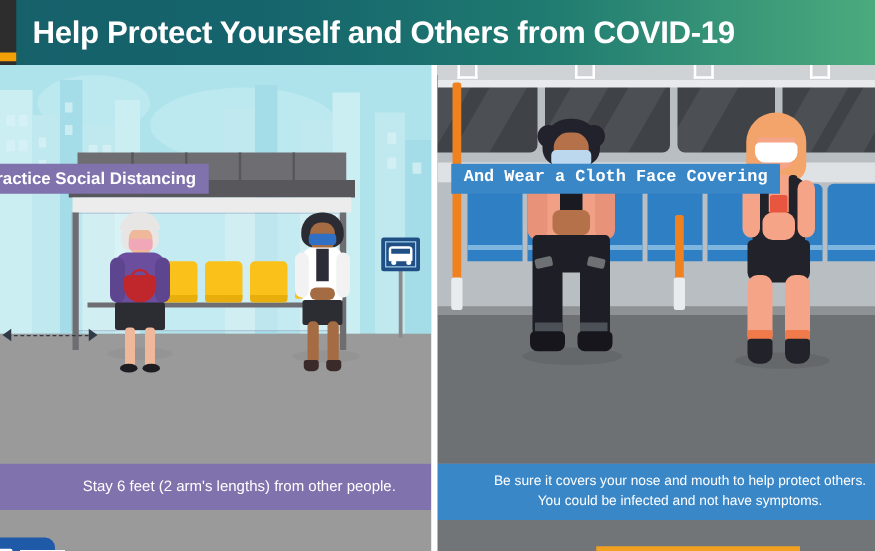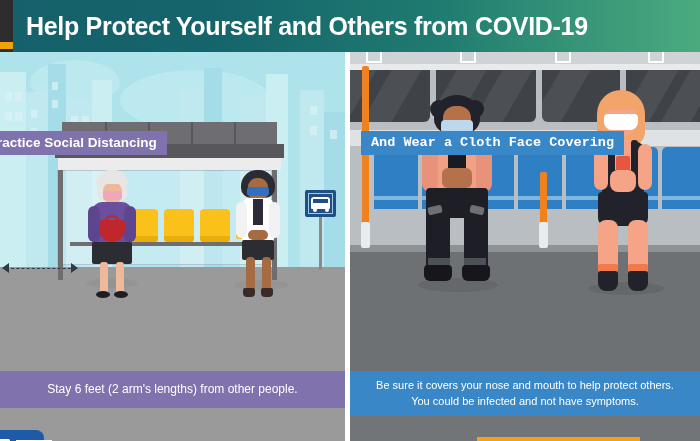--- a/index.html
+++ b/index.html
@@ -79,21 +79,21 @@
   .pole{position:absolute;width:7px;background:linear-gradient(180deg,#f0811f,#f0811f);border-radius:2px;}
   .pole-base{position:absolute;width:9px;height:26px;background:#e9ecee;border-radius:2px;}
 
   
   .banner{position:absolute;color:#fff;font-weight:bold;font-size:13.5px;line-height:20px;
           padding:2px 10px;white-space:nowrap;}
   .banner-left{left:-22px;top:79px;background:#7f72ad;}
   .banner-right{left:11px;top:79px;background:#3a87c8;font-family:Liberation Mono, monospace;}
 
   
-  .cap{position:absolute;color:#ffffff;text-align:center;}
+  .cap{position:absolute;color:#ffffff;text-align:center;padding-left:19px;}
   .cap-left{left:0;top:319px;width:345px;height:37px;background:#7f72ad;}
   .cap-left span{display:block;font-size:12px;line-height:37px;}
   .cap-right{left:0;top:319px;width:350px;height:45px;background:#3a87c8;}
   .cap-right span{display:block;font-size:11px;line-height:16px;}
   .cap-right .l1{padding-top:6px;}
 
   
   .foot-left{position:absolute;left:0;top:356px;width:345px;height:85px;background:#9a9a9a;}
   .foot-right{position:absolute;left:0;top:364px;width:350px;height:77px;background:#727578;}
   .cdc-logo{position:absolute;left:-18px;top:378px;width:62px;height:38px;background:#1f5aa8;border-radius:8px;}

